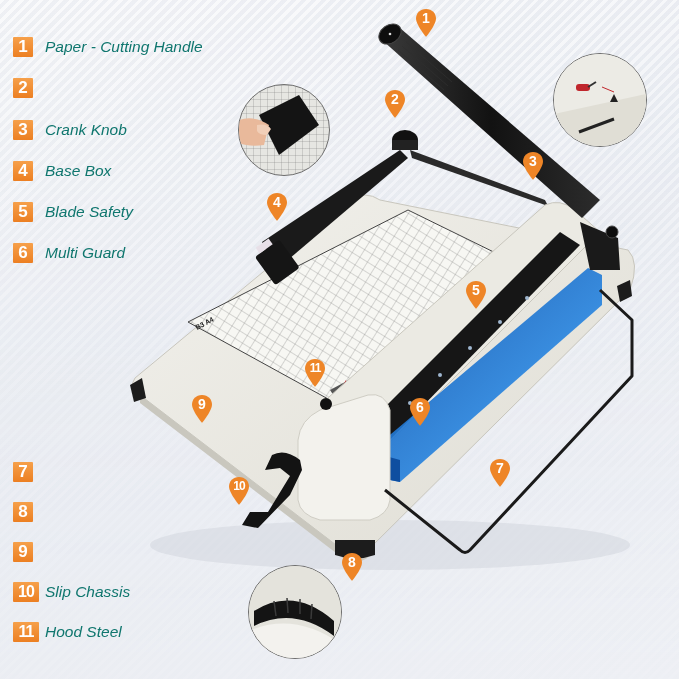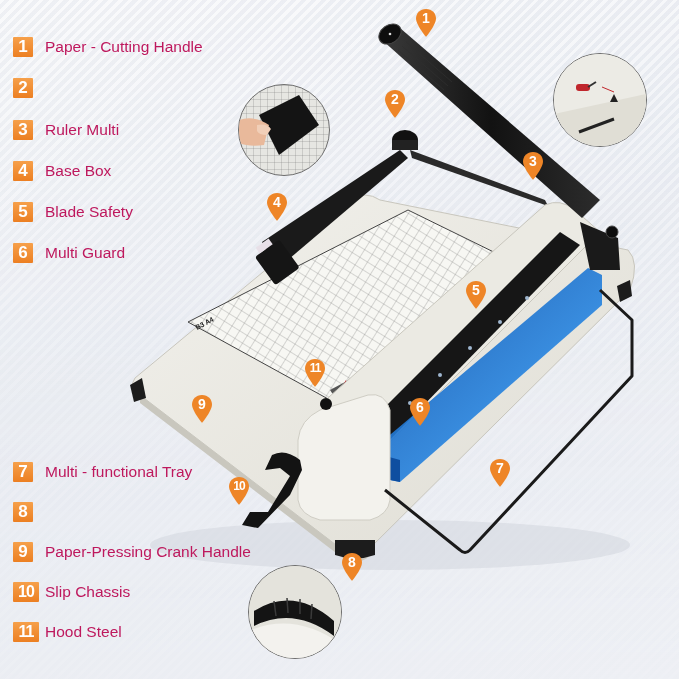--- a/index.html
+++ b/index.html
@@ -21,21 +21,21 @@
   .legend-top li { margin-bottom:21.3px; }
   .legend-bottom li { margin-bottom:20px; }
   .num {
     display:inline-flex; align-items:center; justify-content:center;
     width:20px; height:20px; margin-right:12px;
     color:#fff; font-weight:bold; font-size:17px;
     background: linear-gradient(180deg, #f6a04a, #ec7f22);
     border-radius:1px;
   }
   .num.wide { width:26px; font-size:16px; margin-right:6px; letter-spacing:-1px; }
-  .label { font-size:15.5px; color:#be185d; white-space:nowrap; }
+  .label { font-size:15.5px; color:#0f766e; white-space:nowrap;font-style:italic; }
   .art { position:absolute; left:0; top:0; width:679px; height:679px; }
   .pin { position:absolute; width:22px; height:30px; }
   .pin svg { width:100%; height:100%; display:block; }
   .pin span {
     position:absolute; left:0; top:2px; width:22px; text-align:center;
     color:#fff; font-weight:bold; font-size:14px;
   }
   .pin.small span { font-size:12px; letter-spacing:-1px; top:3px; }
   .inset { position:absolute; border-radius:50%; border:1.5px solid #6d6d6d; overflow:hidden; }
 </style>
@@ -238,47 +238,45 @@
 <ul class="legend legend-top">
   <li>
     <span class="num">1</span>
     <span class="label">Paper - Cutting Handle</span>
   </li>
   <li>
     <span class="num">2</span>
   </li>
   <li>
     <span class="num">3</span>
-    <span class="label">Ruler Multi</span>
+    <span class="label">Crank Knob</span>
   </li>
   <li>
     <span class="num">4</span>
     <span class="label">Base Box</span>
   </li>
   <li>
     <span class="num">5</span>
     <span class="label">Blade Safety</span>
   </li>
   <li>
     <span class="num">6</span>
     <span class="label">Multi Guard</span>
   </li>
 </ul>
 
 <ul class="legend legend-bottom">
   <li>
     <span class="num">7</span>
-    <span class="label">Multi - functional Tray</span>
   </li>
   <li>
     <span class="num">8</span>
   </li>
   <li>
     <span class="num">9</span>
-    <span class="label">Paper-Pressing Crank Handle</span>
   </li>
   <li>
     <span class="num wide">10</span>
     <span class="label">Slip Chassis</span>
   </li>
   <li>
     <span class="num wide">11</span>
     <span class="label">Hood Steel</span>
   </li>
 </ul>

